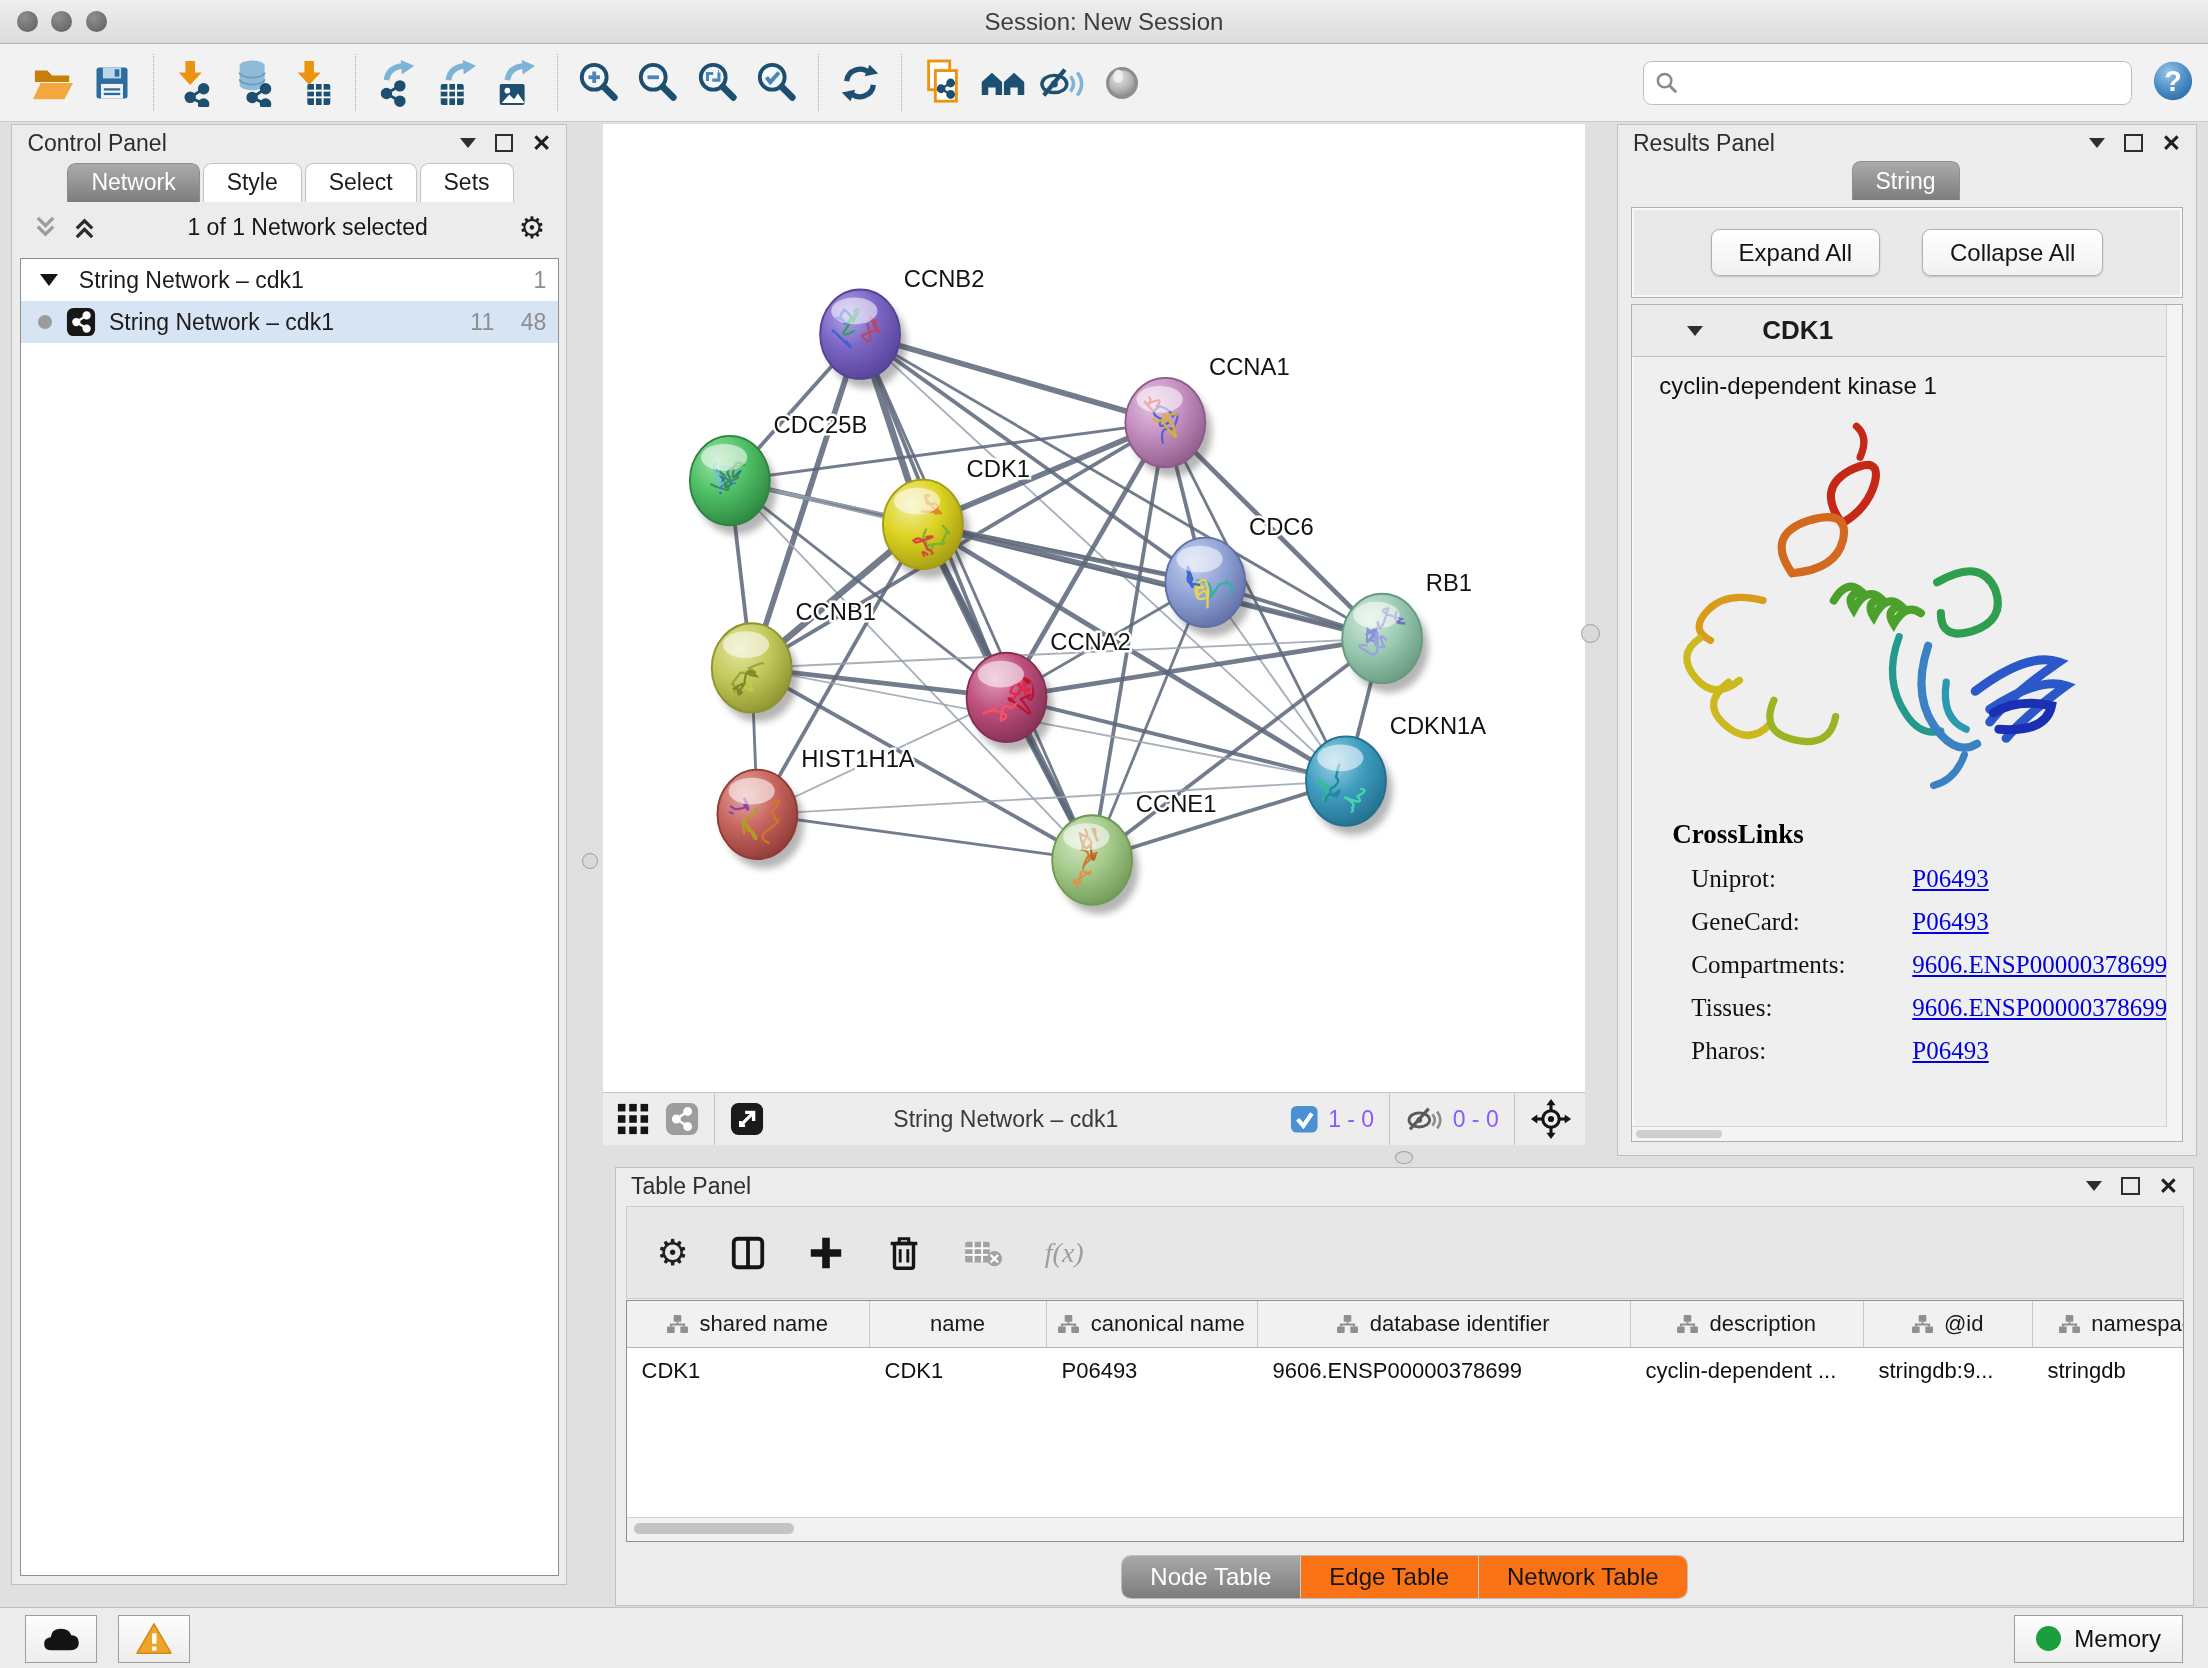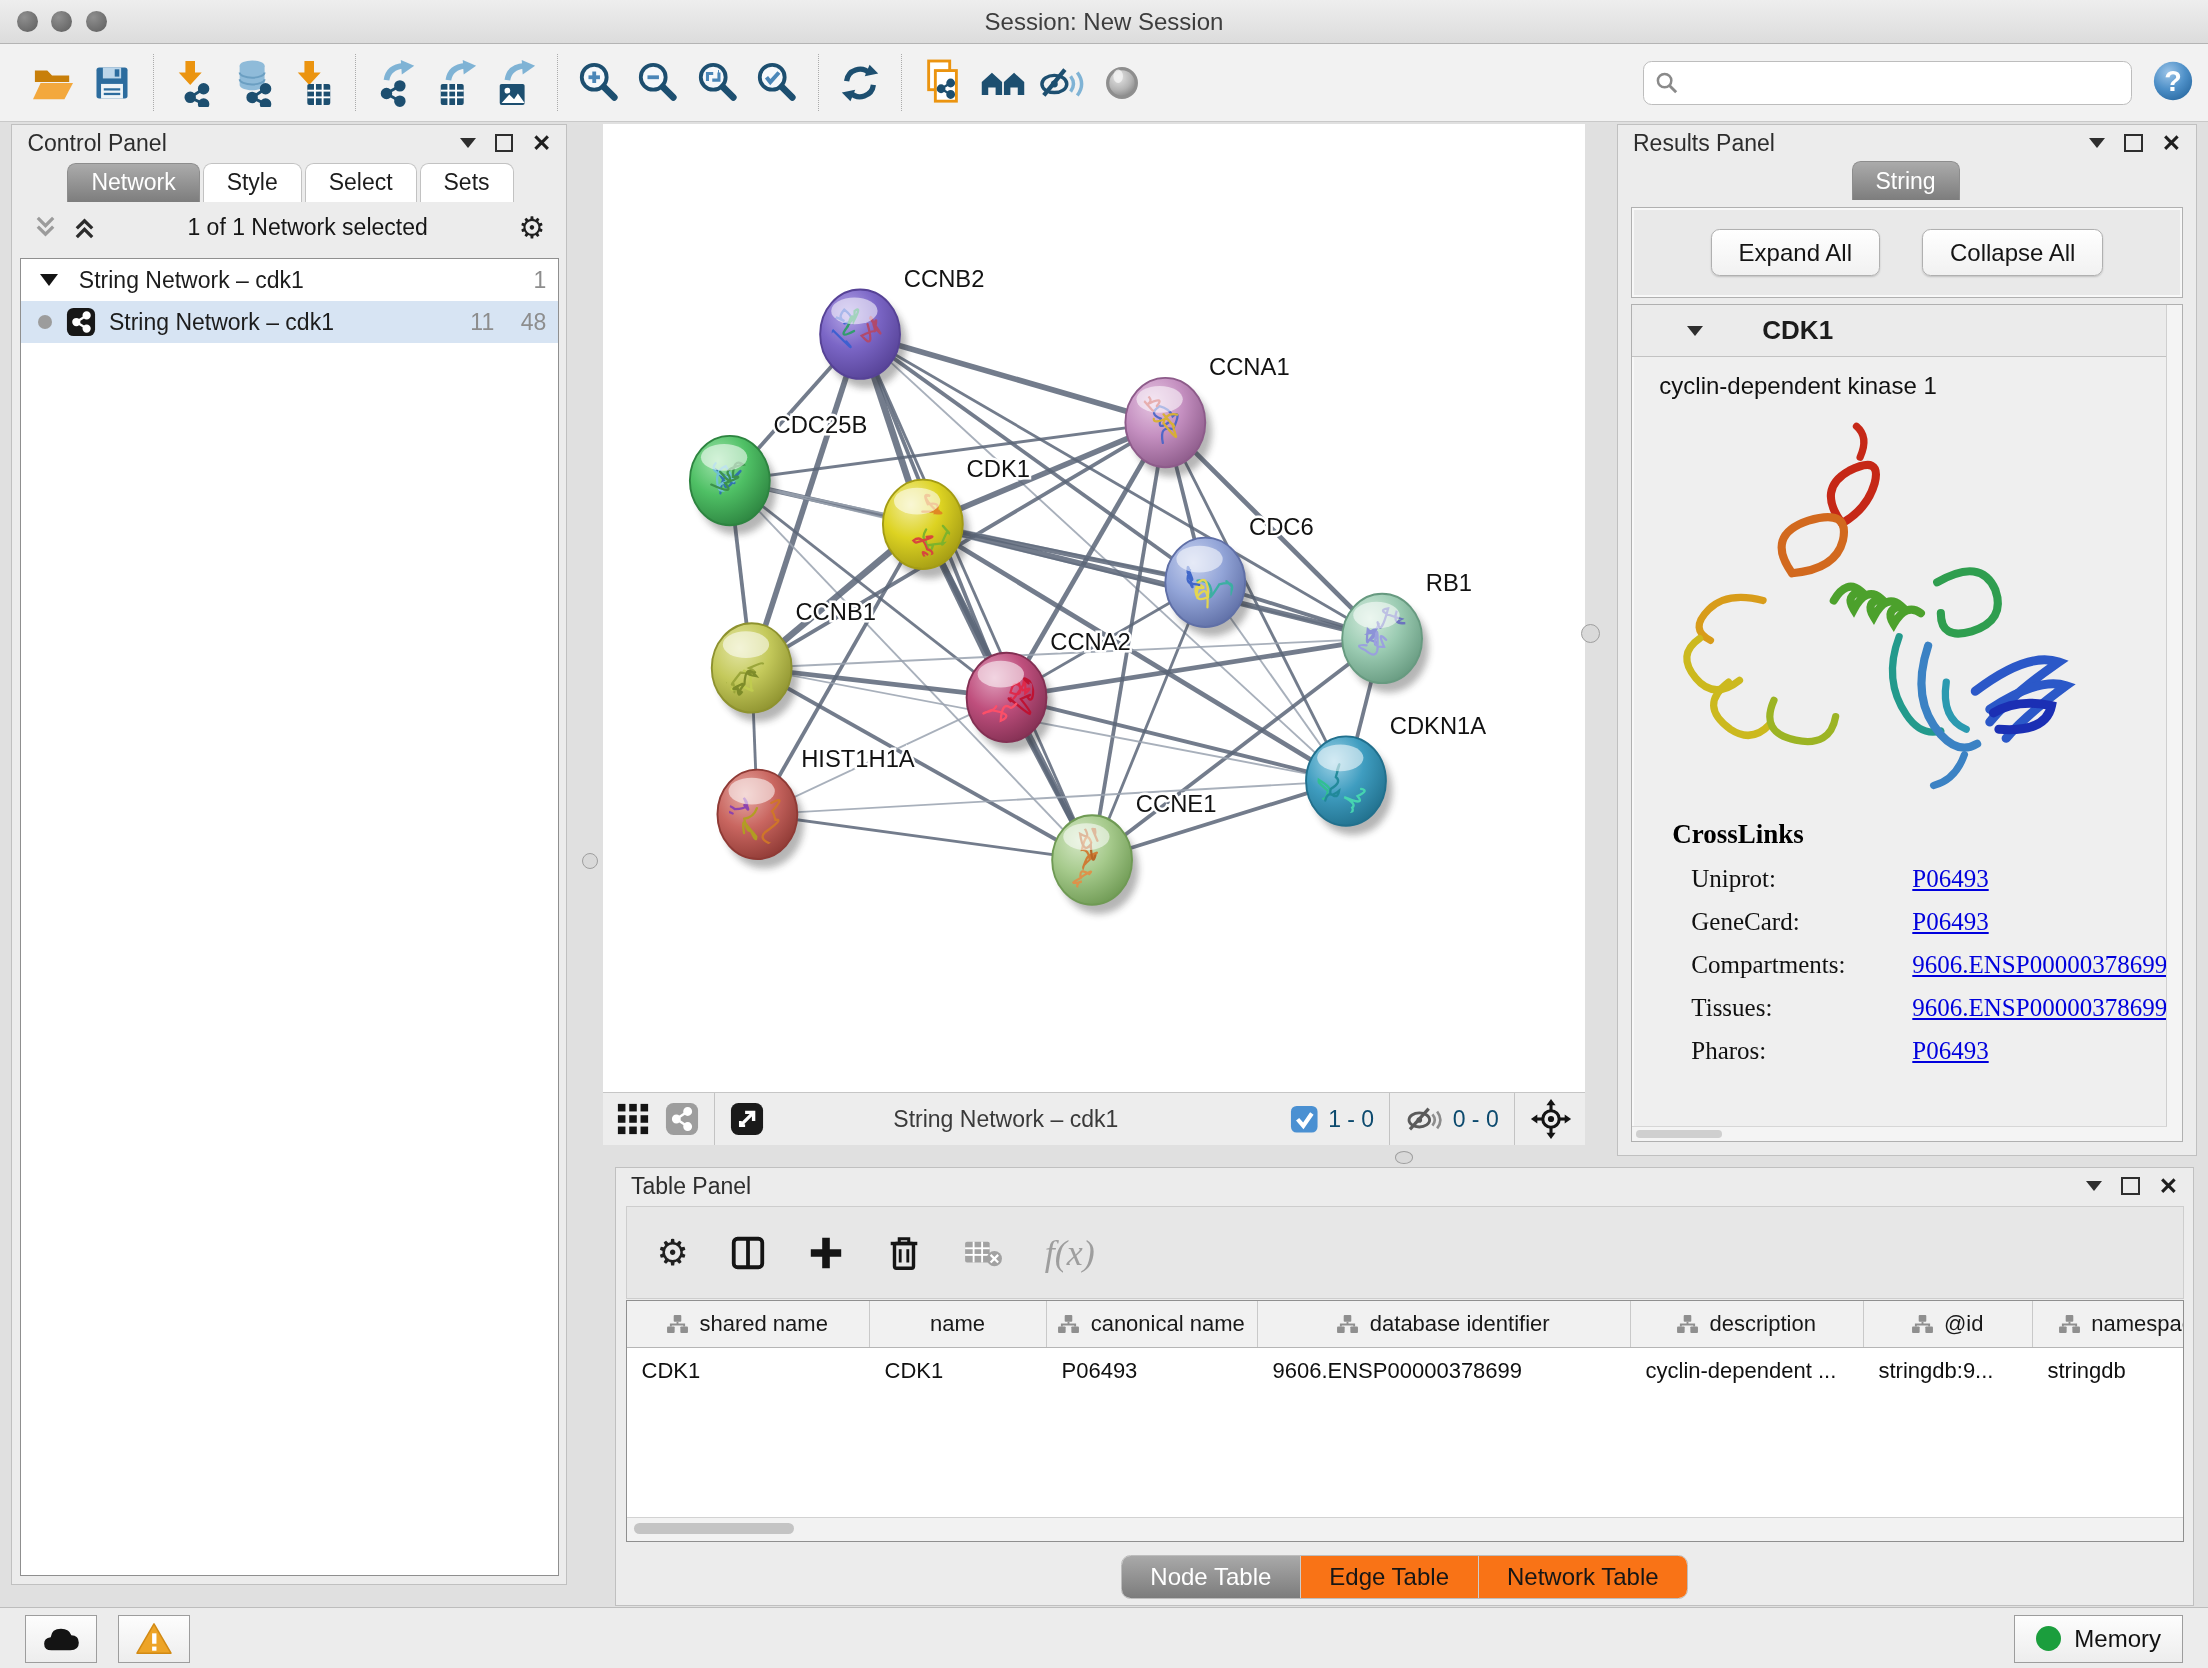--- a/index.html
+++ b/index.html
@@ -49,21 +49,21 @@
   .caret{width:0;height:0;border-left:9.5px solid transparent;border-right:9.5px solid transparent;
     border-top:12.4px solid #141414;margin:0 7.6px;}
   .dot{width:14.3px;height:14.3px;border-radius:50%;background:#9c9c9c;margin-left:5.7px;}
   
   .netview{position:absolute;left:603px;top:124px;width:982px;height:1021px;background:#fff;}
   .nfoot{position:absolute;left:0;right:0;bottom:0;height:52px;background:#ededed;
     border-top:1px solid #c6c6c6;display:flex;align-items:center;padding:0 13.3px;gap:15px;
     font-size:23px;color:#3a3a3a;}
   .fsep{height:52px;border-left:1px solid #c3c3c3;}
   .ftitle{margin-left:114px;}
-  .fcount{color:#0c4a6e;display:flex;align-items:center;gap:9.5px;}
+  .fcount{color:#8b5cf6;display:flex;align-items:center;gap:9.5px;}
   
   .results{left:1617px;top:124px;width:580px;height:1032px;}
   .rtab{margin:0 auto;width:max-content;}
   .rbox1{position:absolute;left:13.3px;right:13.3px;top:82px;height:89px;background:#e9e9e9;
     border:1.9px solid #b0b0b0;box-shadow:inset 0 0 0 1.9px #f8f8f8;
     display:flex;align-items:center;justify-content:center;gap:42px;}
   .btn{background:linear-gradient(#ffffff,#f1f1f1);border:1px solid #b0b0b0;border-radius:8.6px;
     font-size:24px;padding:8.6px 27px;color:#141414;box-shadow:0 1px 1.9px rgba(0,0,0,.18);}
   .rbox2{position:absolute;left:13.3px;right:13.3px;top:179px;bottom:13.3px;background:#efefef;
     border:1.9px solid #b0b0b0;box-shadow:inset 0 0 0 1.9px #f8f8f8;overflow:hidden;}
@@ -76,21 +76,21 @@
   .xlrow{display:flex;font-size:25px;margin-top:15px;}
   .xllabel{width:221px;margin-left:19px;color:#101010;}
   .xllink{color:#0000dd;text-decoration:underline;}
   .vscroll{position:absolute;right:0;top:0;bottom:0;width:15px;background:#f4f4f4;border-left:1px solid #cfcfcf;}
   .rhscroll{position:absolute;left:0;right:15px;bottom:0;height:13.3px;background:#f4f4f4;border-top:1px solid #d6d6d6;}
   .rhthumb{width:86px;height:7.6px;margin:2.9px 0 0 3.8px;background:#cfcfcf;border-radius:3.8px;}
   
   .tablepanel{left:615px;top:1167px;width:1579px;height:439px;}
   .ttool{position:absolute;left:9.5px;right:9.5px;top:38px;height:91px;background:#e7e7e7;
     border:1px solid #cdcdcd;display:flex;align-items:center;gap:40px;padding-left:30px;}
-  .fx{font-family:"Liberation Serif",serif;font-style:italic;font-size:36px;color:#9e9e9e;}
+  .fx{font-family:"Liberation Serif",serif;font-style:italic;font-size:28px;color:#9e9e9e;}
   .tgridwrap{position:absolute;left:9.5px;right:9.5px;top:132px;height:240px;background:#fff;
     border:1.9px solid #8f8f8f;overflow:hidden;}
   .theadrow{display:flex;height:46px;background:#f1f1f1;border-bottom:1.9px solid #b5b5b5;}
   .th{display:flex;align-items:center;justify-content:center;gap:11.4px;font-size:22px;color:#181818;
     border-right:1px solid #c9c9c9;box-sizing:border-box;flex:none;overflow:hidden;}
   .tdatarow{display:flex;height:46px;}
   .td{display:flex;align-items:center;font-size:22px;color:#101010;padding-left:15px;
     box-sizing:border-box;flex:none;overflow:hidden;white-space:nowrap;}
   .hscroll{position:absolute;left:0;right:0;bottom:0;height:23px;background:#f2f2f2;border-top:1px solid #d2d2d2;}
   .hthumb{width:160px;height:11.4px;margin:4.8px 0 0 7.6px;background:#c4c4c4;border-radius:5.7px;}

